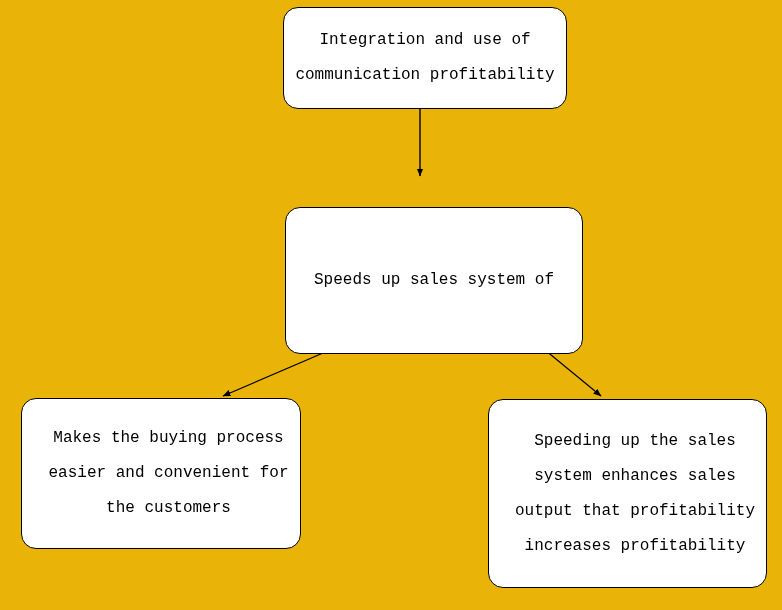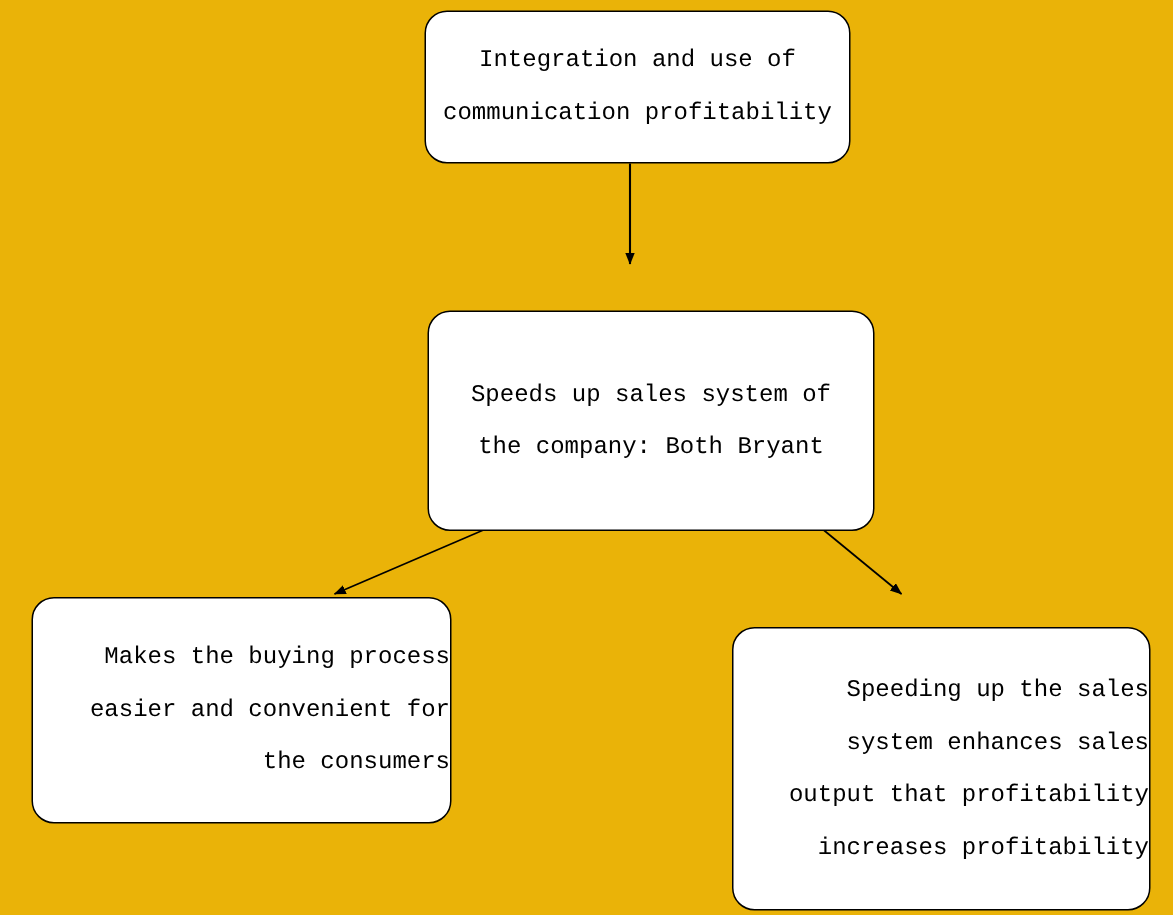--- a/index.html
+++ b/index.html
@@ -23,29 +23,29 @@
     background: #ffffff;
     display: flex;
     flex-direction: column;
     justify-content: center;
     color: #000000;
     font-size: 16px;
     line-height: 35px;
     white-space: nowrap;
   }
   .node.centered { align-items: center; }
-  .node.lefted { align-items: flex-end; }
+  .node.lefted { align-items: center; }
   .node .line { display: block; }
   .node.lefted .line { padding-left: 15px; }
 
   
   #node-top      { left: 283px; top: 7px;   width: 284px; height: 102px; }
   #node-middle   { left: 285px; top: 179px; width: 298px; height: 147px; margin-top: 28px; }
   #node-left     { left: 21px;  top: 398px; width: 280px; height: 151px; }
-  #node-right    { left: 488px; top: 418px; width: 279px; height: 189px; }
+  #node-right    { left: 488px; top: 399px; width: 279px; height: 189px; }
 
   #edges {
     position: absolute;
     left: 0;
     top: 0;
     width: 782px;
     height: 610px;
     pointer-events: none;
   }
 </style>
@@ -68,27 +68,26 @@
     <line x1="517" y1="327" x2="601" y2="396" stroke="#000000" stroke-width="1.2" marker-end="url(#arrowhead)"></line>
   </svg>
 
   <div class="node centered" id="node-top">
     <span class="line">Integration and use of</span>
     <span class="line">communication profitability</span>
   </div>
 
   <div class="node centered" id="node-middle">
     <span class="line">Speeds up sales system of</span>
-    <span class="line">the company: Both Bryant</span>
   </div>
 
   <div class="node lefted" id="node-left">
     <span class="line">Makes the buying process</span>
     <span class="line">easier and convenient for</span>
-    <span class="line">the consumers</span>
+    <span class="line">the customers</span>
   </div>
 
   <div class="node lefted" id="node-right">
     <span class="line">Speeding up the sales</span>
     <span class="line">system enhances sales</span>
     <span class="line">output that profitability</span>
     <span class="line">increases profitability</span>
   </div>
 
 </div>

